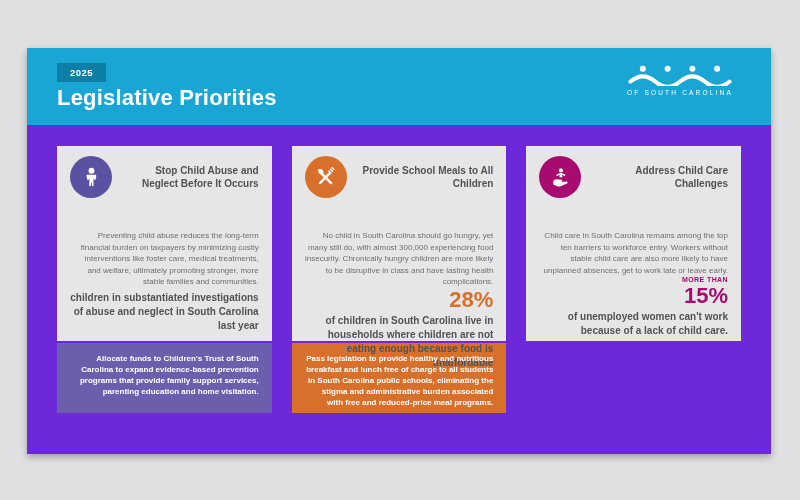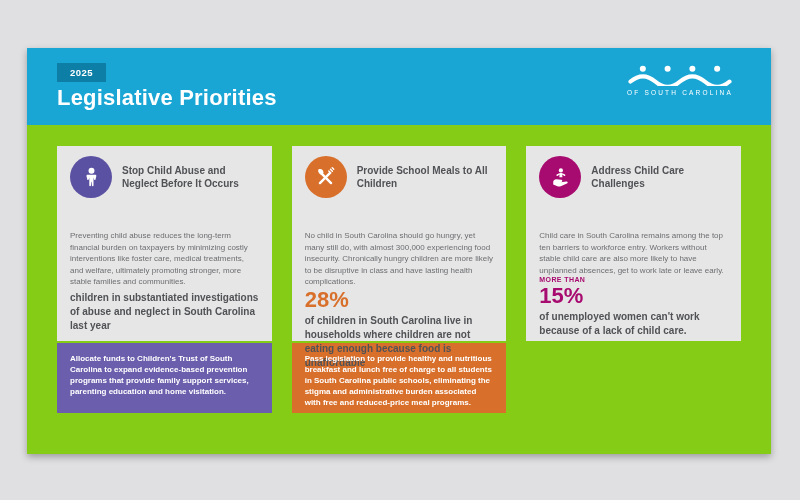--- a/index.html
+++ b/index.html
@@ -4,21 +4,21 @@
 <style>
   html,body{margin:0;padding:0;}
   body{
     width:800px;height:500px;overflow:hidden;
     background:#e0e0e2;
     font-family:"Liberation Sans","DejaVu Sans",sans-serif;
     -webkit-font-smoothing:antialiased;
   }
   .page{
     position:absolute;left:27px;top:48px;width:744px;height:406px;
-    background:#84cc16;
+    background:#6d28d9;
     box-shadow:0 3px 7px rgba(0,0,0,.30);
   }
   
   .header{
     position:relative;height:77px;background:#19a6d5;
     padding-left:30px;box-sizing:border-box;
   }
   .year-badge{
     display:inline-block;margin-top:15px;
     background:#0d7fa6;color:#fff;
@@ -38,20 +38,21 @@
     font-family:"Liberation Serif","DejaVu Serif",serif;
     font-size:15px;line-height:1.1;margin-top:1px;
   }
   .logo-sub{
     font-size:6.5px;letter-spacing:2.2px;margin-top:3px;
   }
   
   .content{
     display:flex;gap:20px;
     padding:21px 30px 0 30px;
+    text-align:right;
   }
   .column{flex:1;min-width:0;}
   .card{
     background:#e6e6e6;height:195px;box-sizing:border-box;
     padding:10px 13px 12px 13px;
     display:flex;flex-direction:column;
   }
   .card-head{
     display:flex;align-items:center;gap:10px;margin-bottom:8px;
   }

